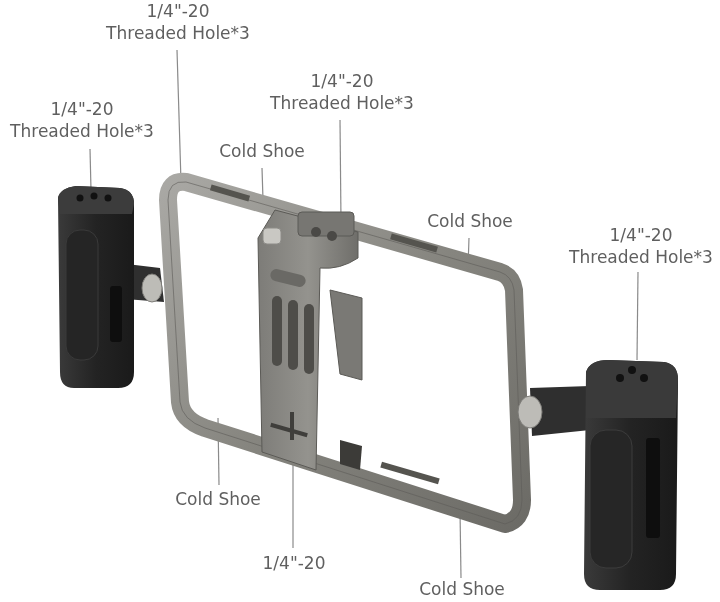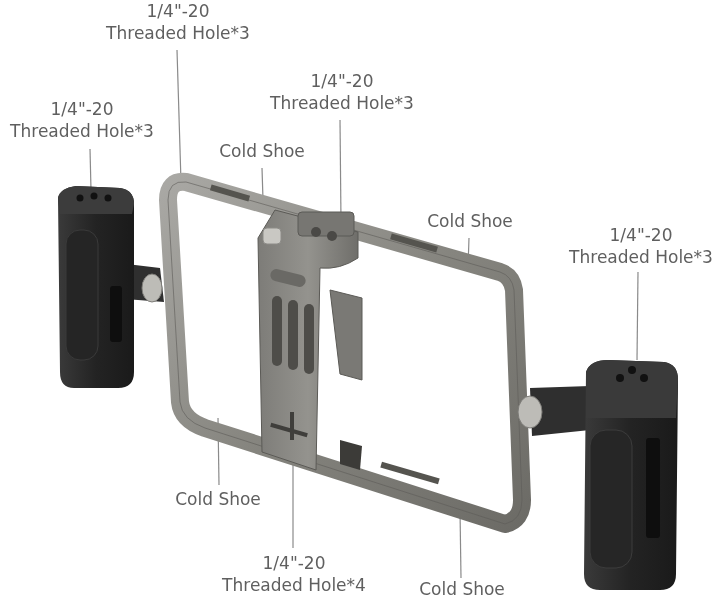--- a/index.html
+++ b/index.html
@@ -127,20 +127,19 @@
     <span class="l1">1/4"-20</span>
     <span class="l2">Threaded Hole*3</span>
   </div>
 
   <div class="label" style="left:166px; top:488px; width:104px;">
     <span class="l1">Cold Shoe</span>
   </div>
 
   <div class="label" style="left:212px; top:552px; width:164px;">
     <span class="l1">1/4"-20</span>
-    <span class="l2">Threaded Hole*4</span>
   </div>
 
   <div class="label" style="left:410px; top:578px; width:104px;">
     <span class="l1">Cold Shoe</span>
   </div>
 
 </div>
 
 </body></html>

